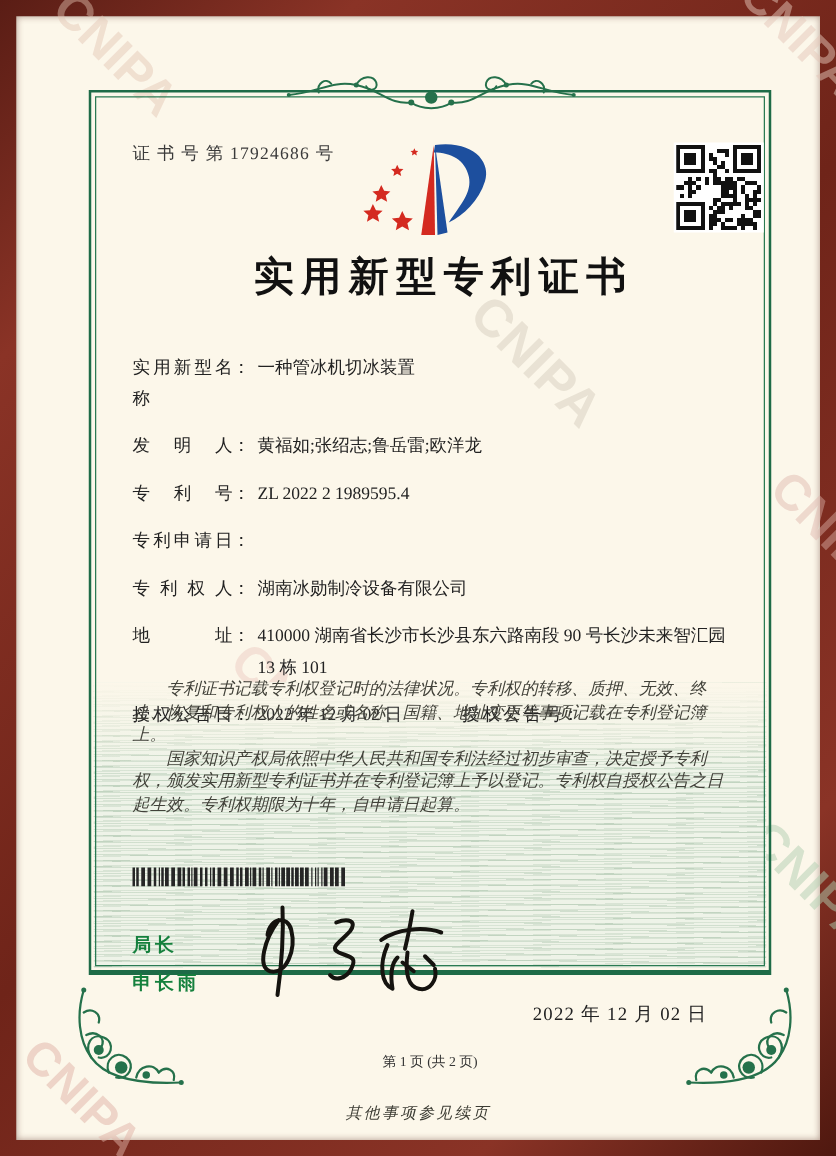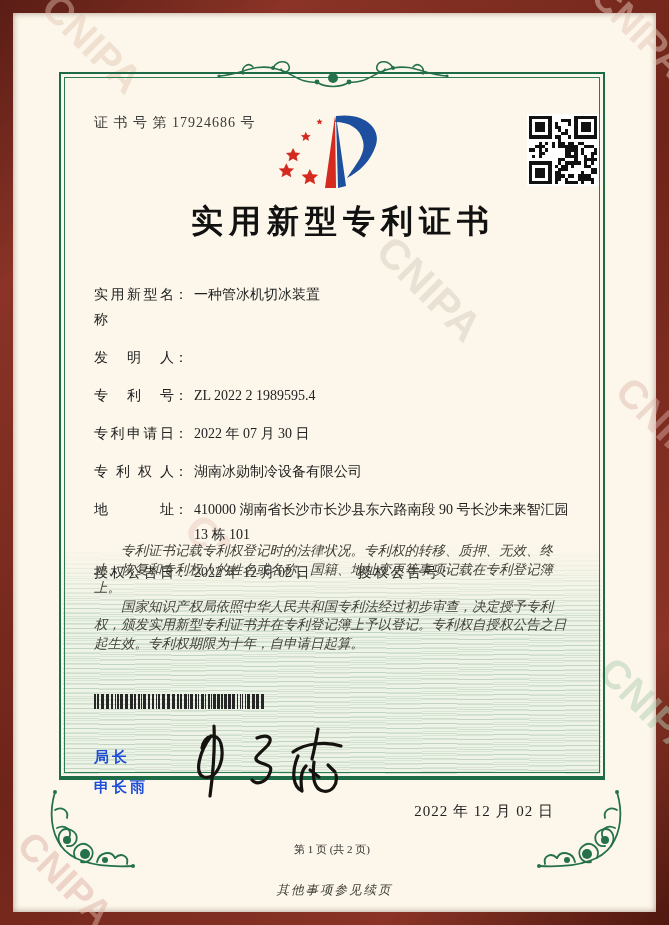--- a/index.html
+++ b/index.html
@@ -12,21 +12,21 @@
   .wm{position:absolute;font-family:"Liberation Sans",sans-serif;font-weight:bold;
       transform:rotate(45deg);pointer-events:none;white-space:nowrap;}
   .wm1{left:18px;top:8px;font-size:40px;color:rgba(226,196,178,.45);}
   .wm2{left:568px;top:-4px;font-size:38px;color:rgba(228,198,184,.5);}
   .wm3{left:352px;top:252px;font-size:42px;color:rgba(214,206,190,.5);}
   .wm4{left:592px;top:392px;font-size:40px;color:rgba(222,180,170,.45);}
   .wm5{left:160px;top:530px;font-size:42px;color:rgba(232,192,184,.4);}
   .wm6{left:575px;top:672px;font-size:40px;color:rgba(176,206,176,.5);}
   .wm7{left:-6px;top:845px;font-size:38px;color:rgba(224,178,166,.5);}
   
-  .frame{position:absolute;left:46px;top:59px;width:546px;height:708px;
+  .frame{position:absolute;left:58px;top:59px;width:546px;height:708px;
          border:2px solid #1e6b47;border-bottom-width:4px;box-sizing:border-box;}
   .frame-inner{position:absolute;left:3px;top:3px;right:3px;bottom:3px;border:1px solid #2a7a52;}
   .guilloche{position:absolute;left:2px;right:2px;bottom:2px;height:228px;
      background:
        linear-gradient(180deg,#fcf7ea 0px,rgba(252,247,234,0) 70px),
        repeating-linear-gradient(0.8deg, rgba(140,175,145,.30) 0 1px, rgba(0,0,0,0) 1px 5px),
        repeating-linear-gradient(-0.8deg, rgba(140,175,145,.22) 0 1px, rgba(0,0,0,0) 1px 4px),
        #eef3e8;}
   .ornament{position:absolute;pointer-events:none;}
   .orn-top{left:152px;top:-20px;}
@@ -46,21 +46,21 @@
   .val{flex:1;margin-left:6px;color:#222;}
   .row-grant{display:flex;line-height:25px;margin-top:1px;}
   .grant2{margin-left:48px;display:flex;}
   .paras{position:absolute;left:33px;top:468px;width:482px;font-size:13.5px;line-height:18.5px;
          font-style:italic;color:#42423a;}
   .paras p{margin:0;text-indent:2em;}
   .barcode{position:absolute;left:33px;top:620px;width:176px;height:15px;font-size:0;}
   .barcode span{display:inline-block;height:100%;background:#262626;}
   .barcode i{display:inline-block;height:100%;}
   .official{position:absolute;left:33px;top:668px;font-family:Liberation Serif, serif;
-            font-weight:bold;font-size:15px;color:#1d4ed8;letter-spacing:3px;line-height:30px;}
+            font-weight:bold;font-size:15px;color:#15803d;letter-spacing:3px;line-height:30px;}
   .sig{position:absolute;left:120px;top:648px;}
   .issue-date{position:absolute;left:300px;top:728px;width:246px;text-align:center;font-size:15px;color:#222;letter-spacing:1px;}
   .page-info{position:absolute;left:0;top:768px;width:100%;text-align:center;font-size:11px;color:#333;}
   .footer-note{position:absolute;left:0;top:869px;width:100%;text-align:center;font-size:12.5px;
                font-style:italic;color:#3c3c34;letter-spacing:2px;}
 </style>
 </head>
 <body>
 
 <div class="page">
@@ -376,30 +376,30 @@
 
         <div class="fields">
           <div class="row">
             <span class="lbl">实用新型名称</span>
               <span class="colon">：</span>
             <span class="val">一种管冰机切冰装置</span>
           </div>
           <div class="row">
             <span class="lbl">发明人</span>
               <span class="colon">：</span>
+            <span class="val">黄福如;张绍志;鲁岳雷;欧洋龙</span>
           </div>
           <div class="row">
             <span class="lbl">专利号</span>
               <span class="colon">：</span>
             <span class="val">ZL 2022 2 1989595.4</span>
           </div>
           <div class="row">
             <span class="lbl">专利申请日</span>
               <span class="colon">：</span>
-            <span class="val">2022 年 07 月 30 日</span>
           </div>
           <div class="row">
             <span class="lbl">专利权人</span>
               <span class="colon">：</span>
             <span class="val">湖南冰勋制冷设备有限公司</span>
           </div>
           <div class="row">
             <span class="lbl">地址</span>
               <span class="colon">：</span>
             <span class="val">410000 湖南省长沙市长沙县东六路南段 90 号长沙未来智汇园 13 栋 101</span>

